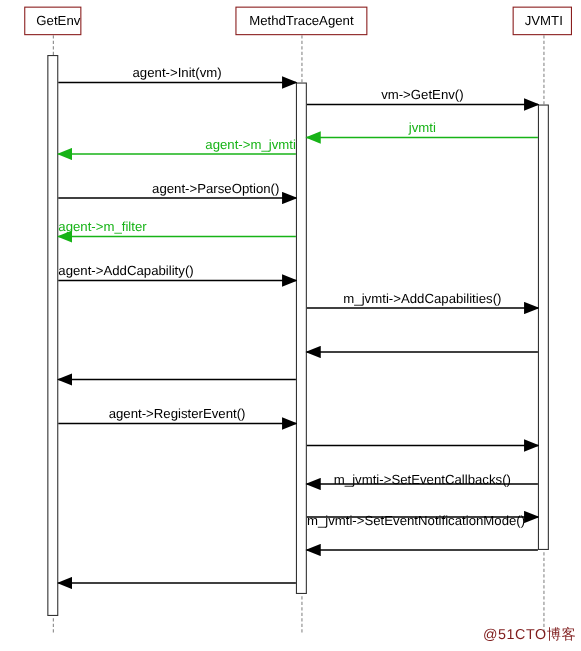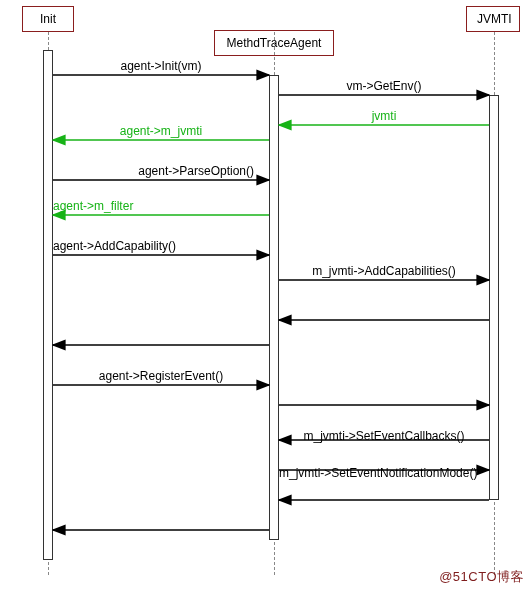--- a/index.html
+++ b/index.html
@@ -55,22 +55,22 @@
     right: 4px;
     bottom: 6px;
     color: #7f1d1d;
     font-size: 13px;
     letter-spacing: 0.5px;
   }
 </style>
 </head>
 <body>
 
-<div class="participant-box" style="left:22px;  width:52px;"><span>Init</span></div>
-<div class="participant-box" style="left:214px; width:120px;margin-top:24px;"><span>MethdTraceAgent</span></div>
+<div class="participant-box" style="left:22px;  width:52px;"><span>GetEnv</span></div>
+<div class="participant-box" style="left:214px; width:120px;"><span>MethdTraceAgent</span></div>
 <div class="participant-box" style="left:466px; width:54px;"><span>JVMTI</span></div>
 
 <div id="lifelines">
     <div class="lifeline" style="left: 48px; top: 32px; height: 543px;"></div>
     <div class="lifeline" style="left: 274px; top: 32px; height: 543px;"></div>
     <div class="lifeline" style="left: 494px; top: 32px; height: 543px;"></div>
   </div>
 <div id="activations">
     <div class="activation" style="left: 43px; top: 50px; height: 510px;"></div>
     <div class="activation" style="left: 269px; top: 75px; height: 465px;"></div>
@@ -99,21 +99,21 @@
     <line x1="279" y1="405" x2="489" y2="405" stroke="#000" stroke-width="1.4" marker-end="url(#ah-black)"></line>
     <line x1="489" y1="440" x2="279" y2="440" stroke="#000" stroke-width="1.4" marker-end="url(#ah-black)"></line>
     <line x1="279" y1="470" x2="489" y2="470" stroke="#000" stroke-width="1.4" marker-end="url(#ah-black)"></line>
     <line x1="489" y1="500" x2="279" y2="500" stroke="#000" stroke-width="1.4" marker-end="url(#ah-black)"></line>
     <line x1="269" y1="530" x2="53" y2="530" stroke="#000" stroke-width="1.4" marker-end="url(#ah-black)"></line>
   </svg>
 <div id="labels">
     <div class="msg-label" style="left: 53px; width: 216px; text-align: center; top: 59px;">agent-&gt;Init(vm)</div>
     <div class="msg-label" style="left: 279px; width: 210px; text-align: center; top: 79px;">vm-&gt;GetEnv()</div>
     <div class="msg-label msg-green" style="left: 279px; width: 210px; text-align: center; top: 109px;">jvmti</div>
-    <div class="msg-label msg-green" style="left: 53px; width: 216px; text-align: center; top: 124px;">agent-&gt;m_jvmti</div>
+    <div class="msg-label msg-green" style="left: 53px; width: 216px; text-align: right; top: 124px;">agent-&gt;m_jvmti</div>
     <div class="msg-label" style="left: 38px; width: 216px; text-align: right; top: 164px;">agent-&gt;ParseOption()</div>
     <div class="msg-label msg-green" style="left: 53px; width: 216px; text-align: left; top: 199px;">agent-&gt;m_filter</div>
     <div class="msg-label" style="left: 53px; width: 216px; text-align: left; top: 239px;">agent-&gt;AddCapability()</div>
     <div class="msg-label" style="left: 279px; width: 210px; text-align: center; top: 264px;">m_jvmti-&gt;AddCapabilities()</div>
     <div class="msg-label" style="left: 53px; width: 216px; text-align: center; top: 369px;">agent-&gt;RegisterEvent()</div>
     <div class="msg-label" style="left: 279px; width: 210px; text-align: center; top: 389px; margin-top: 40px;">m_jvmti-&gt;SetEventCallbacks()</div>
     <div class="msg-label" style="left: 279px; width: 210px; text-align: left; top: 466px;">m_jvmti-&gt;SetEventNotificationMode()</div>
   </div>
 
 <div class="watermark">@51CTO博客</div>

